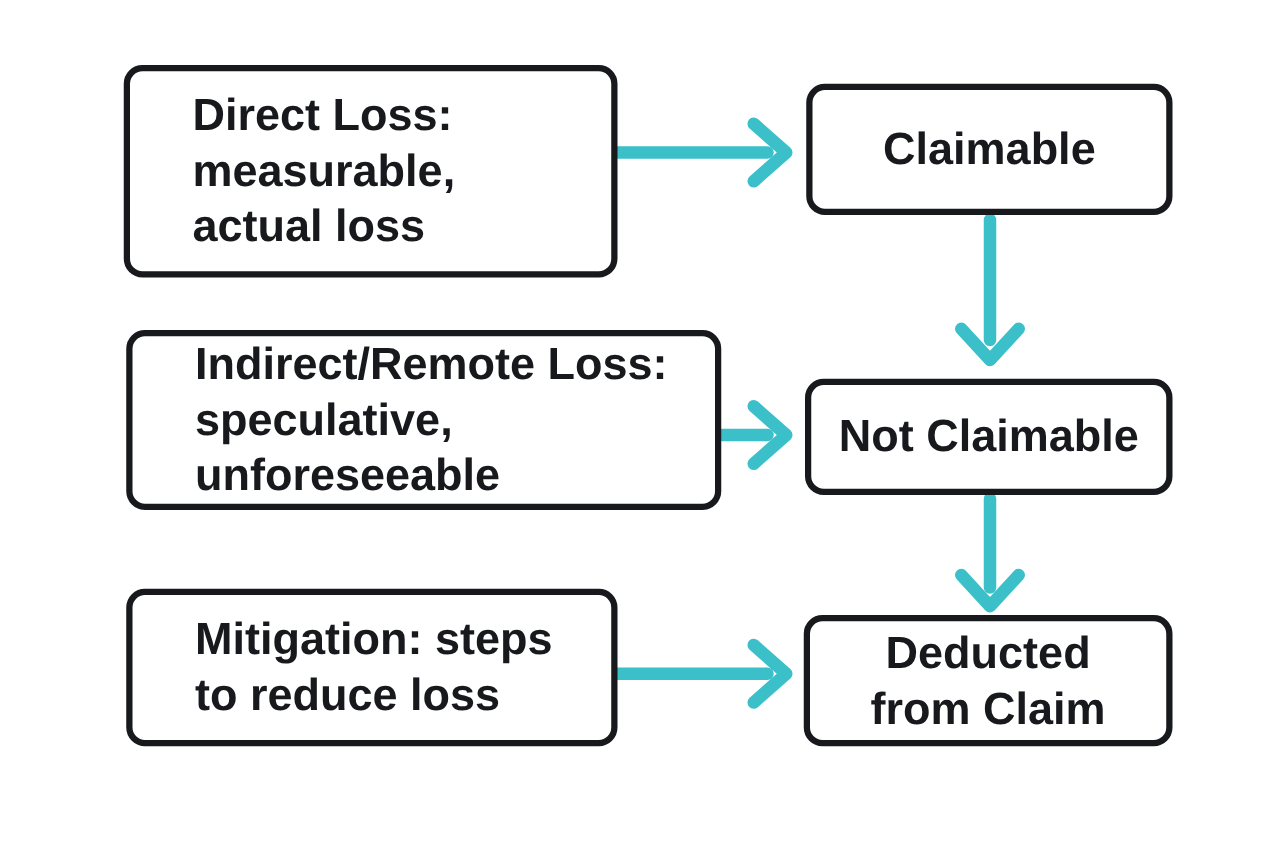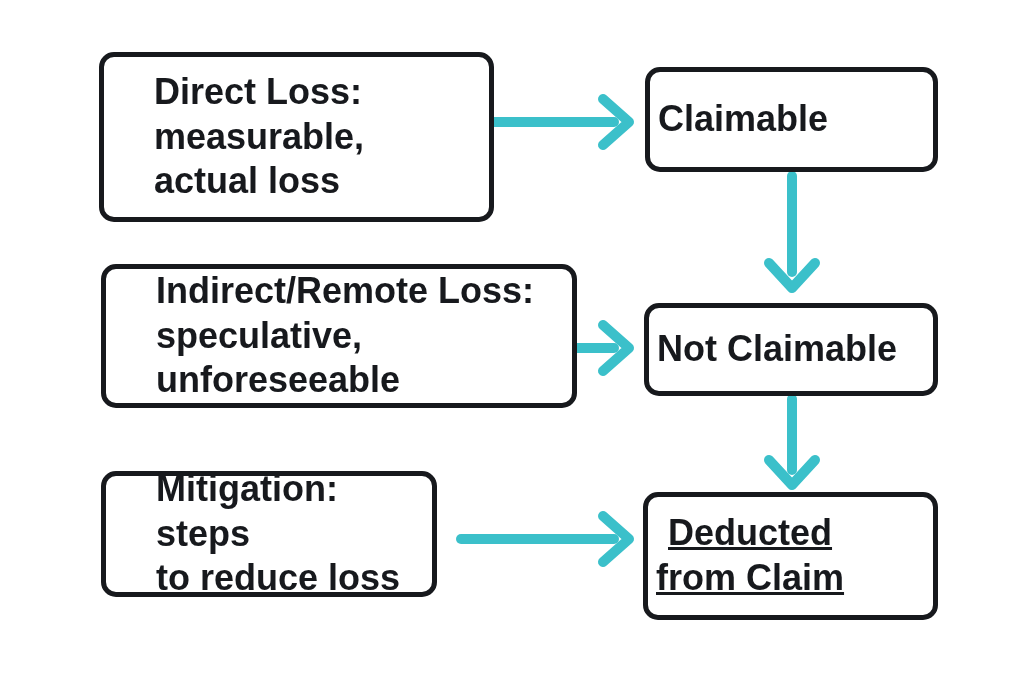--- a/index.html
+++ b/index.html
@@ -35,29 +35,30 @@
     white-space:pre-line;
   }
   .node.left-col{
     justify-content:flex-start;
     padding-left:50px;
     padding-right:10px;
     text-align:left;
     margin-left:36px;
   }
   .node.right-col{
+    justify-content:center;
     text-align:center;
     padding:16px 8px;
   }
   #node-direct-loss   {left:63px;  top:52px;  width:395px; height:170px;}
   #node-indirect-loss {left:65px;  top:264px; width:476px; height:144px;}
-  #node-mitigation    {left:65px;  top:471px; width:336px; height:126px;}
+  #node-mitigation    {left:65px;  top:471px; width:393px; height:126px;}
   #node-claimable     {left:645px; top:67px;  width:293px; height:105px;}
   #node-not-claimable {left:644px; top:303px; width:294px; height:93px;}
-  #node-deducted      {left:643px; top:492px; width:295px; height:128px;text-decoration:underline;}
+  #node-deducted      {left:643px; top:492px; width:295px; height:105px;}
   .arrows{
     position:absolute;
     left:0; top:0;
     width:1024px;
     height:683px;
     pointer-events:none;
   }
   .arrows path{
     fill:none;
     stroke:var(--arrow);

